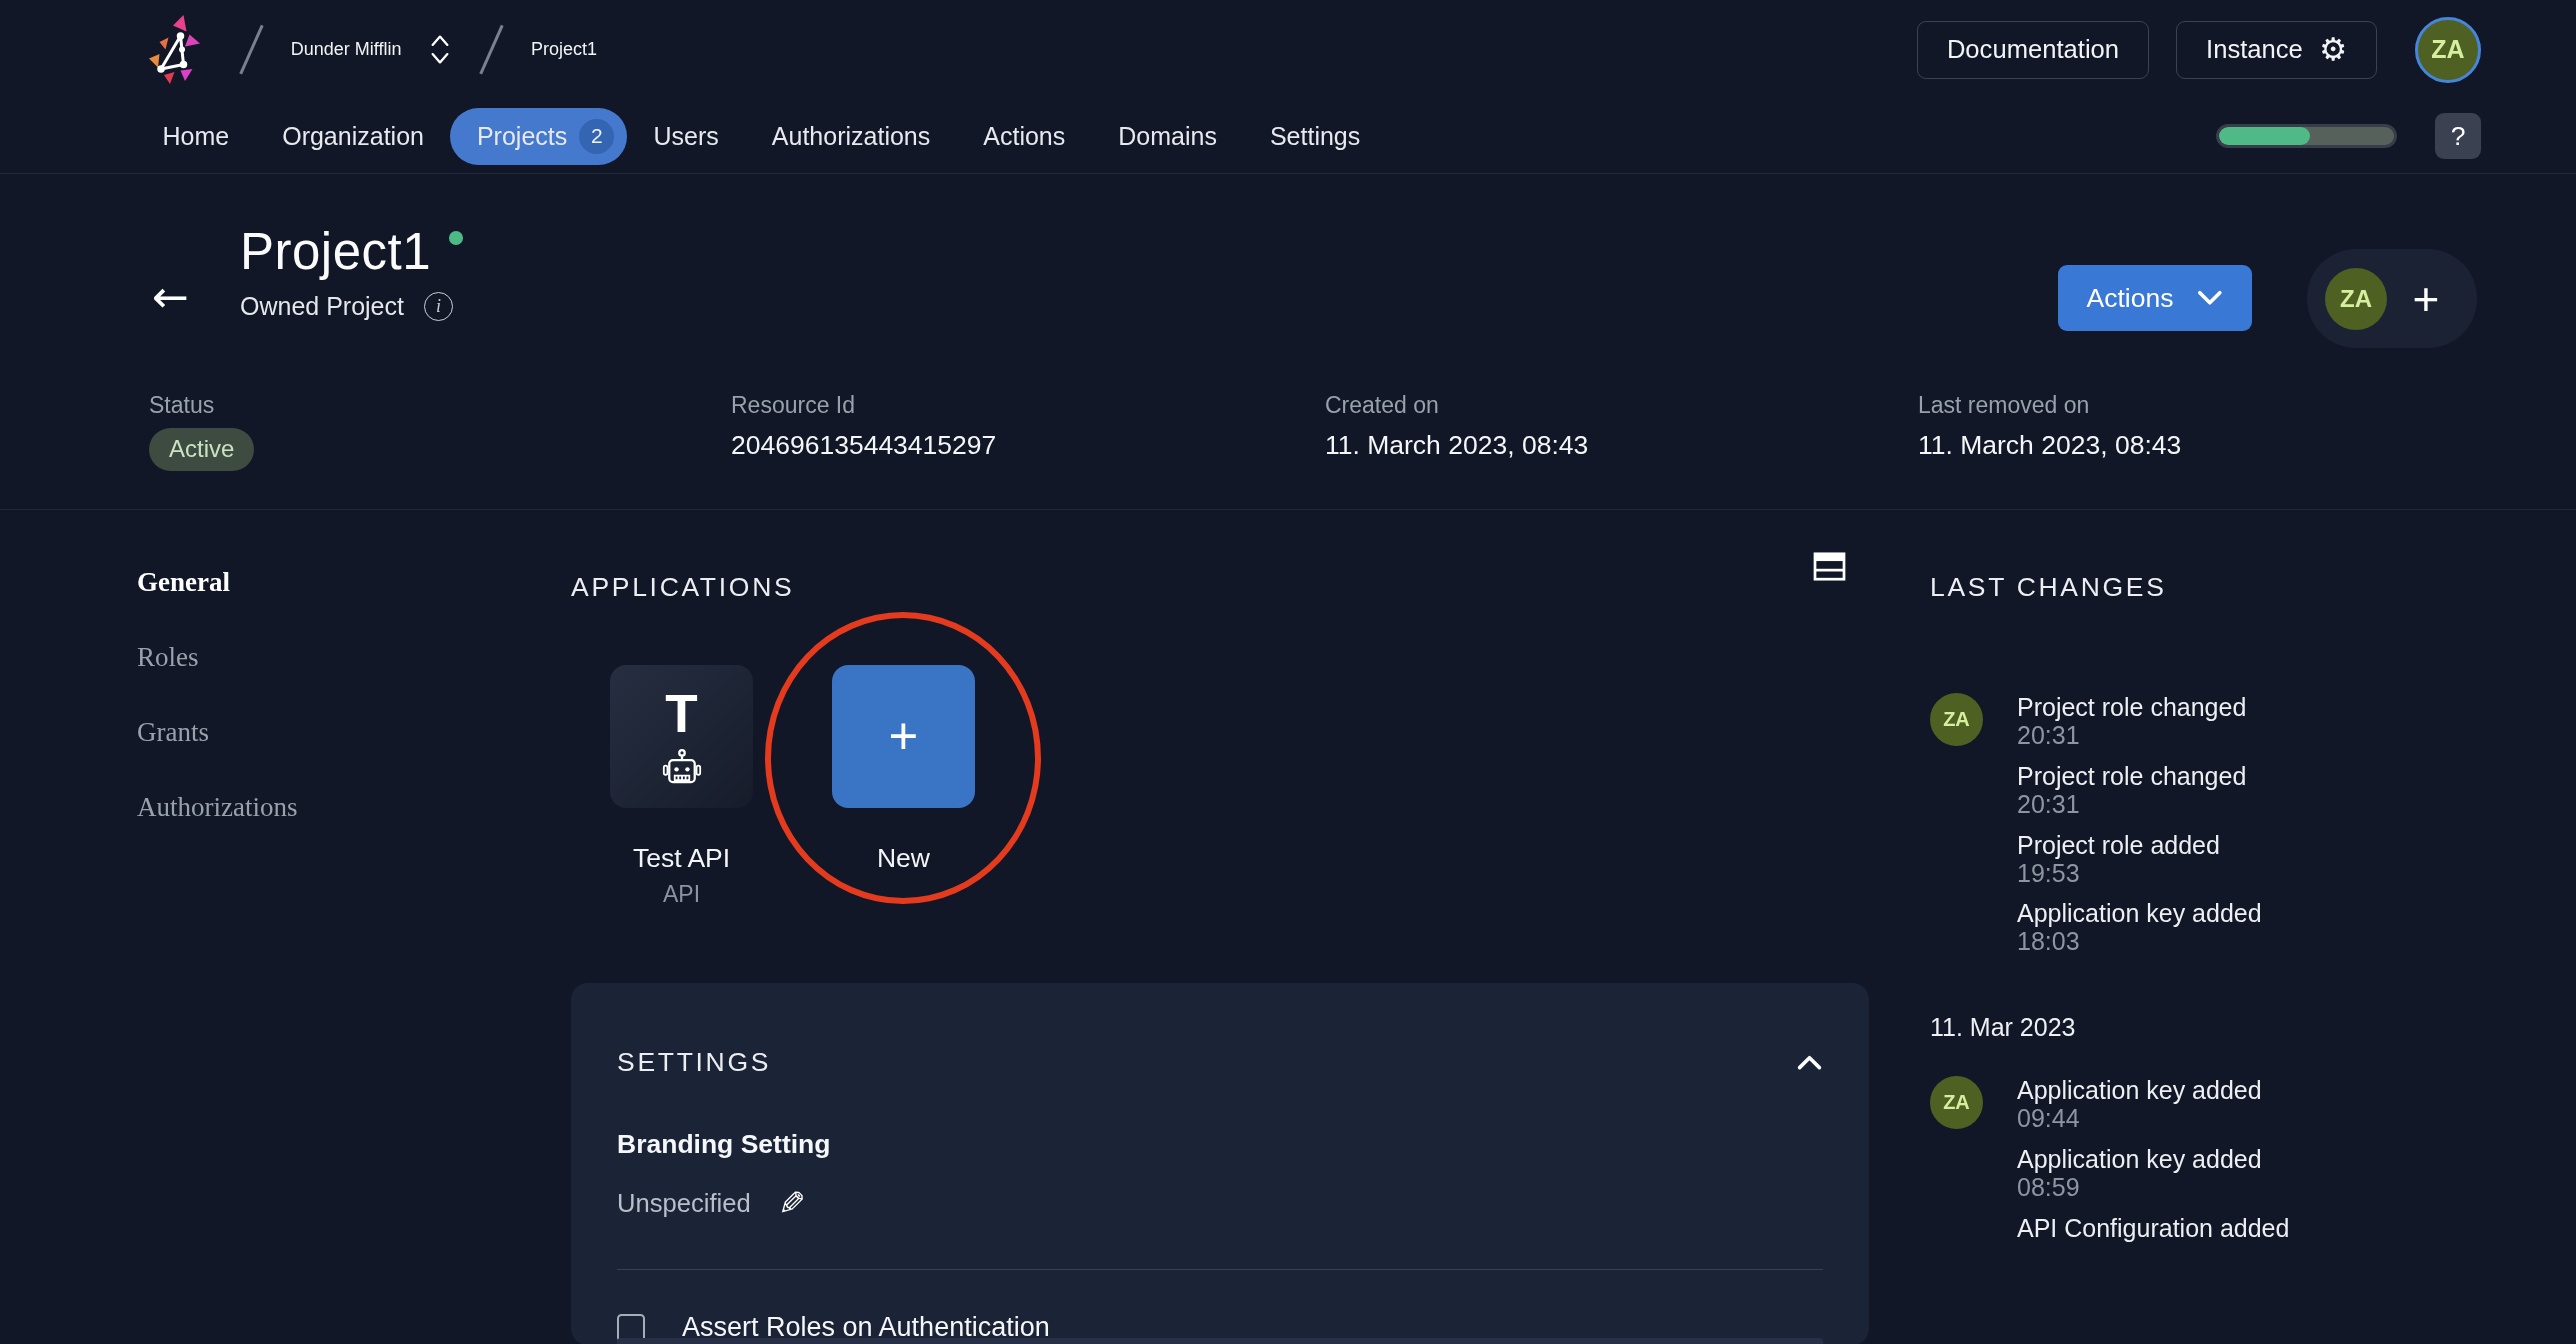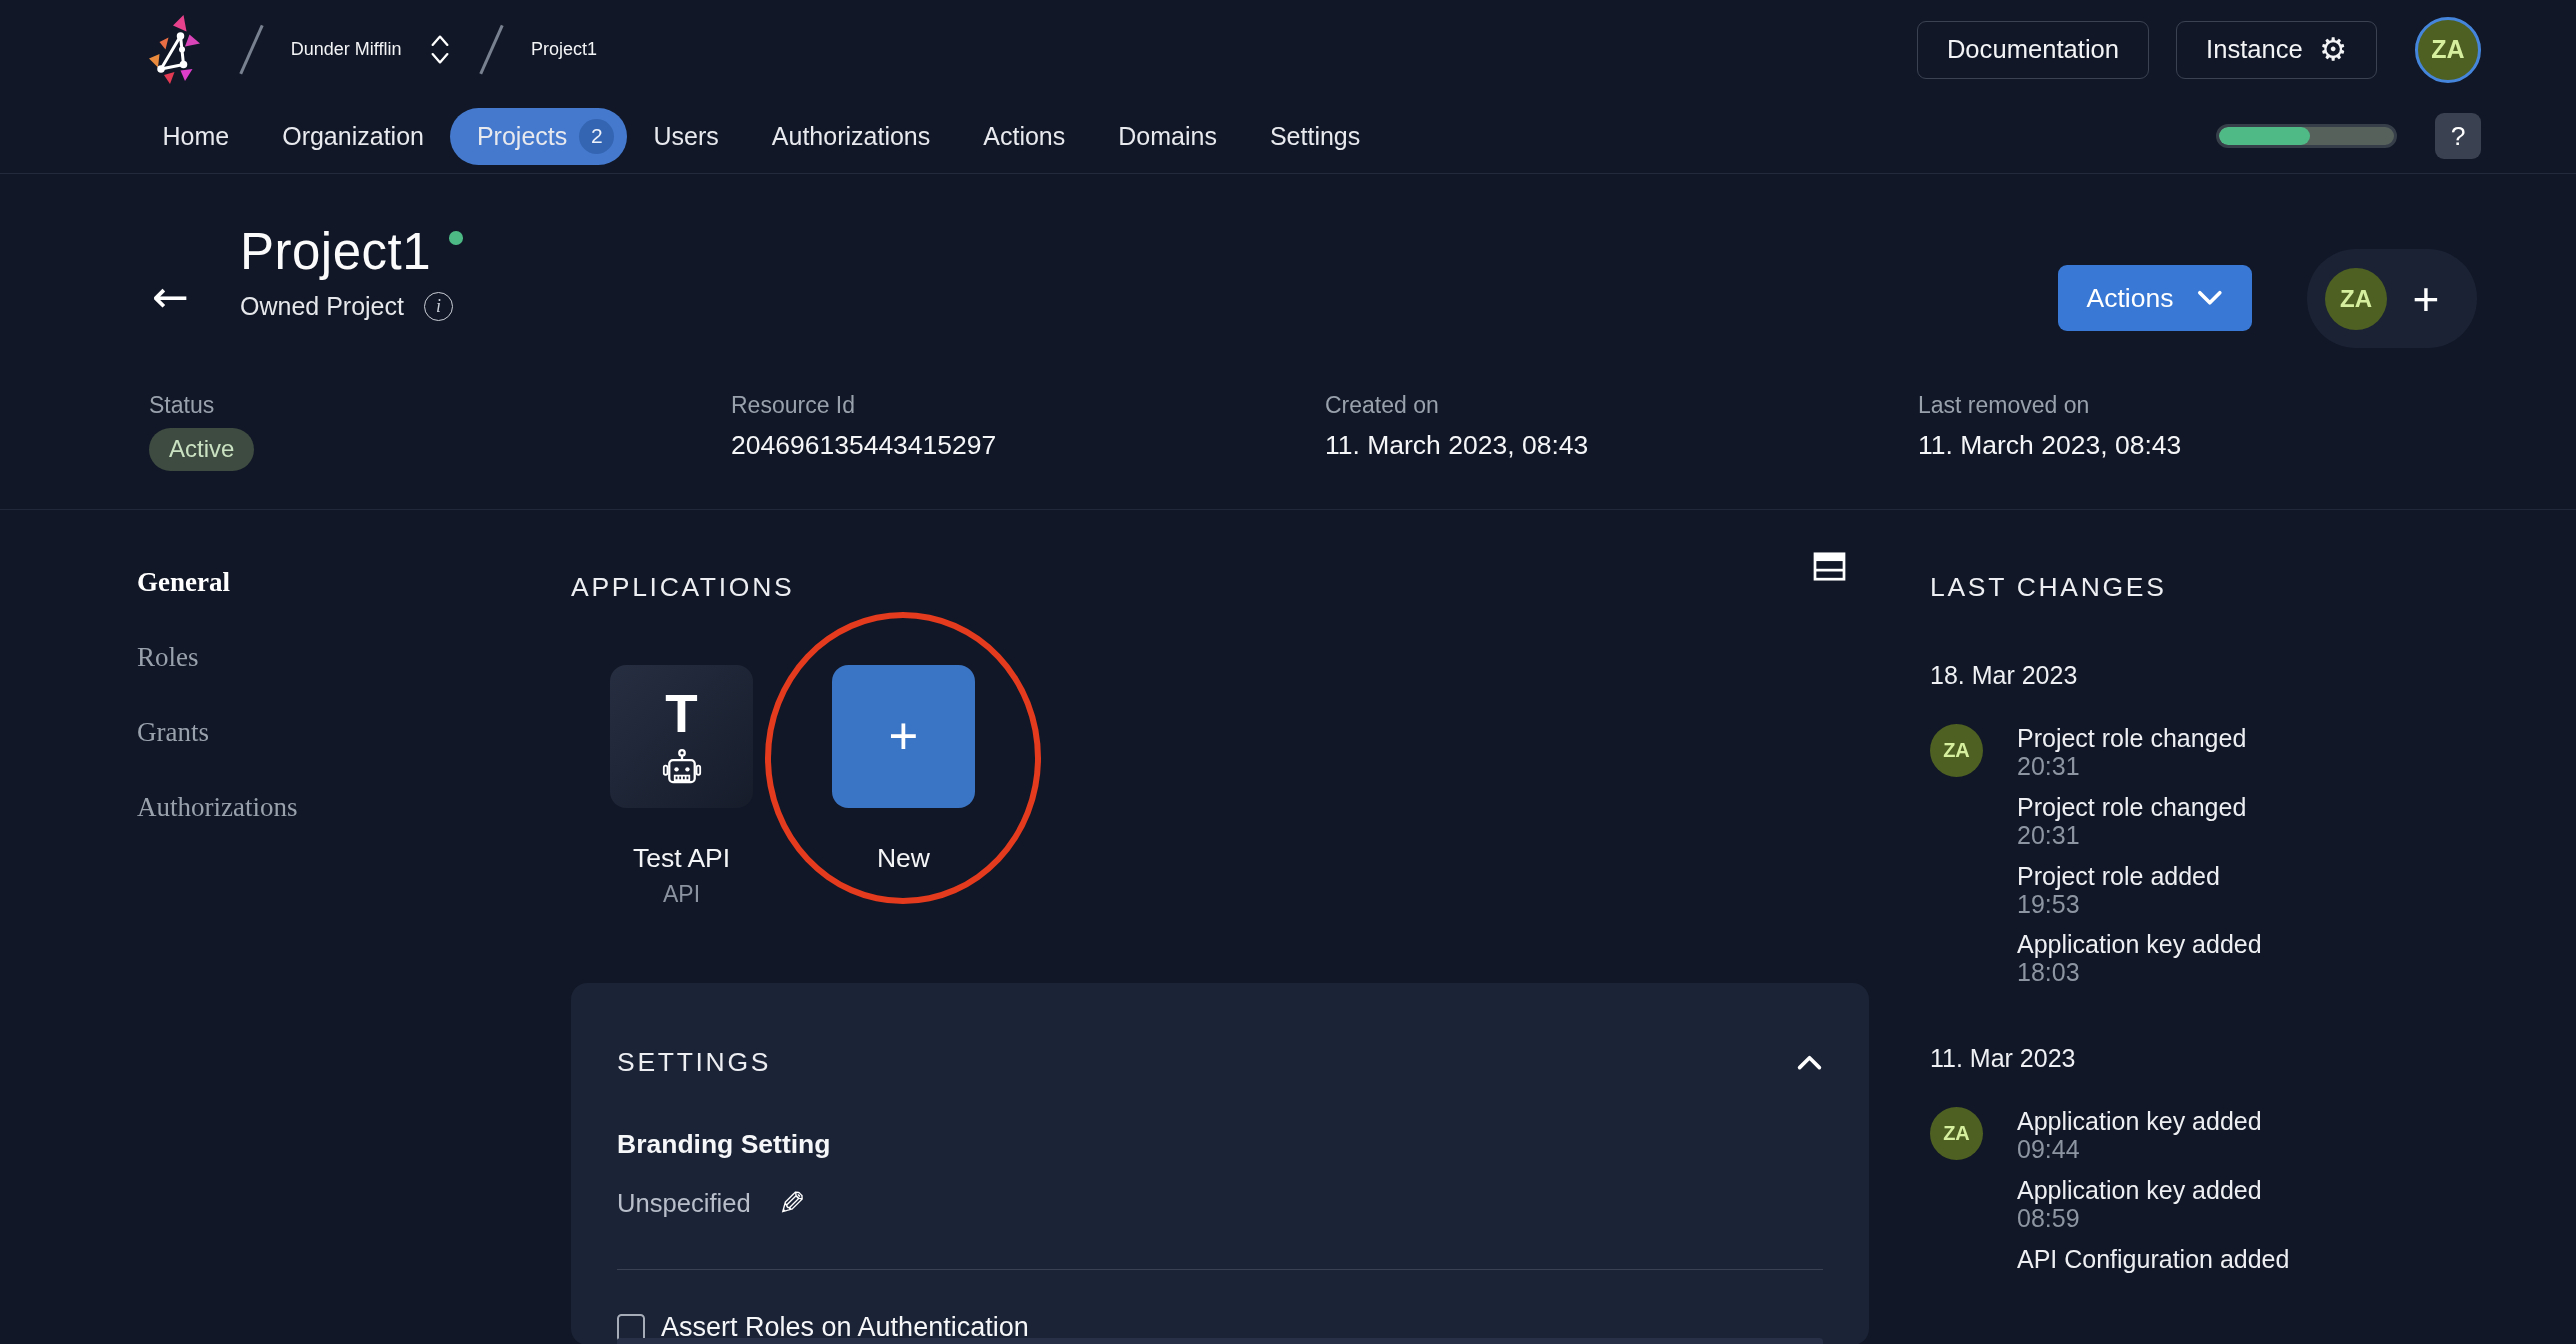--- a/index.html
+++ b/index.html
@@ -97,21 +97,21 @@
   
   .settings-card { position:absolute; left:0; top:471px; width:1298px; height:362px;
     background:#1b2336; border-radius:16.4px; padding:64px 46px 0 46px; overflow:hidden; }
   .card-head { display:flex; align-items:center; justify-content:space-between; }
   .branding-label { margin-top:51px; font-size:26.5px; font-weight:600; color:#f6f7f9; }
   .branding-value-row { margin-top:24px; display:flex; align-items:center; gap:27px; }
   .branding-value { font-size:25.6px; color:#b9bfca; }
   .pencil { font-family:"DejaVu Sans",sans-serif; font-size:33px; color:#fff;
     transform:scaleX(-1); display:inline-block; cursor:pointer; }
   .card-divider { margin-top:46px; border-top:1.8px solid #394153; }
-  .check-row { margin-top:42px; display:flex; align-items:center; gap:16px; }
+  .check-row { margin-top:42px; display:flex; align-items:center; gap:37px; }
   .checkbox { width:28px; height:28px; border:2.7px solid #a7adb8; border-radius:4.6px;
     background:transparent; cursor:pointer; flex:0 0 auto; }
   .check-label { font-size:27px; color:#f6f7f9; }
   .card-bottom-strip { position:absolute; left:46px; right:46px; bottom:0; height:7.3px;
     background:#273047; border-radius:3.7px 3.7px 0 0; }
   
   .lastchanges { position:absolute; left:1930px; top:0; width:585px; height:100%; }
   .lc-heading { position:absolute; top:60px; left:0; }
   .lc-flow { position:absolute; top:148px; left:0; right:0; }
   .lc-date { font-size:25px; color:#eef0f3; line-height:31px; }
@@ -290,21 +290,20 @@
         <span class="check-label">Assert Roles on Authentication</span>
       </div>
       <div class="card-bottom-strip"></div>
     </div>
   </div>
 
   <div class="lastchanges">
     <div class="section-heading lc-heading">LAST CHANGES</div>
     <div class="lc-flow">
 
-      <div class="lc-date">18. Mar 2023</div>
       <div class="lc-row">
         <div class="lc-avatar">
           <span>ZA</span>
         </div>
         <div>
           <div class="lc-entry">
             <div class="lc-action">Project role changed</div>
             <div class="lc-time">20:31</div>
           </div>
           <div class="lc-entry">

